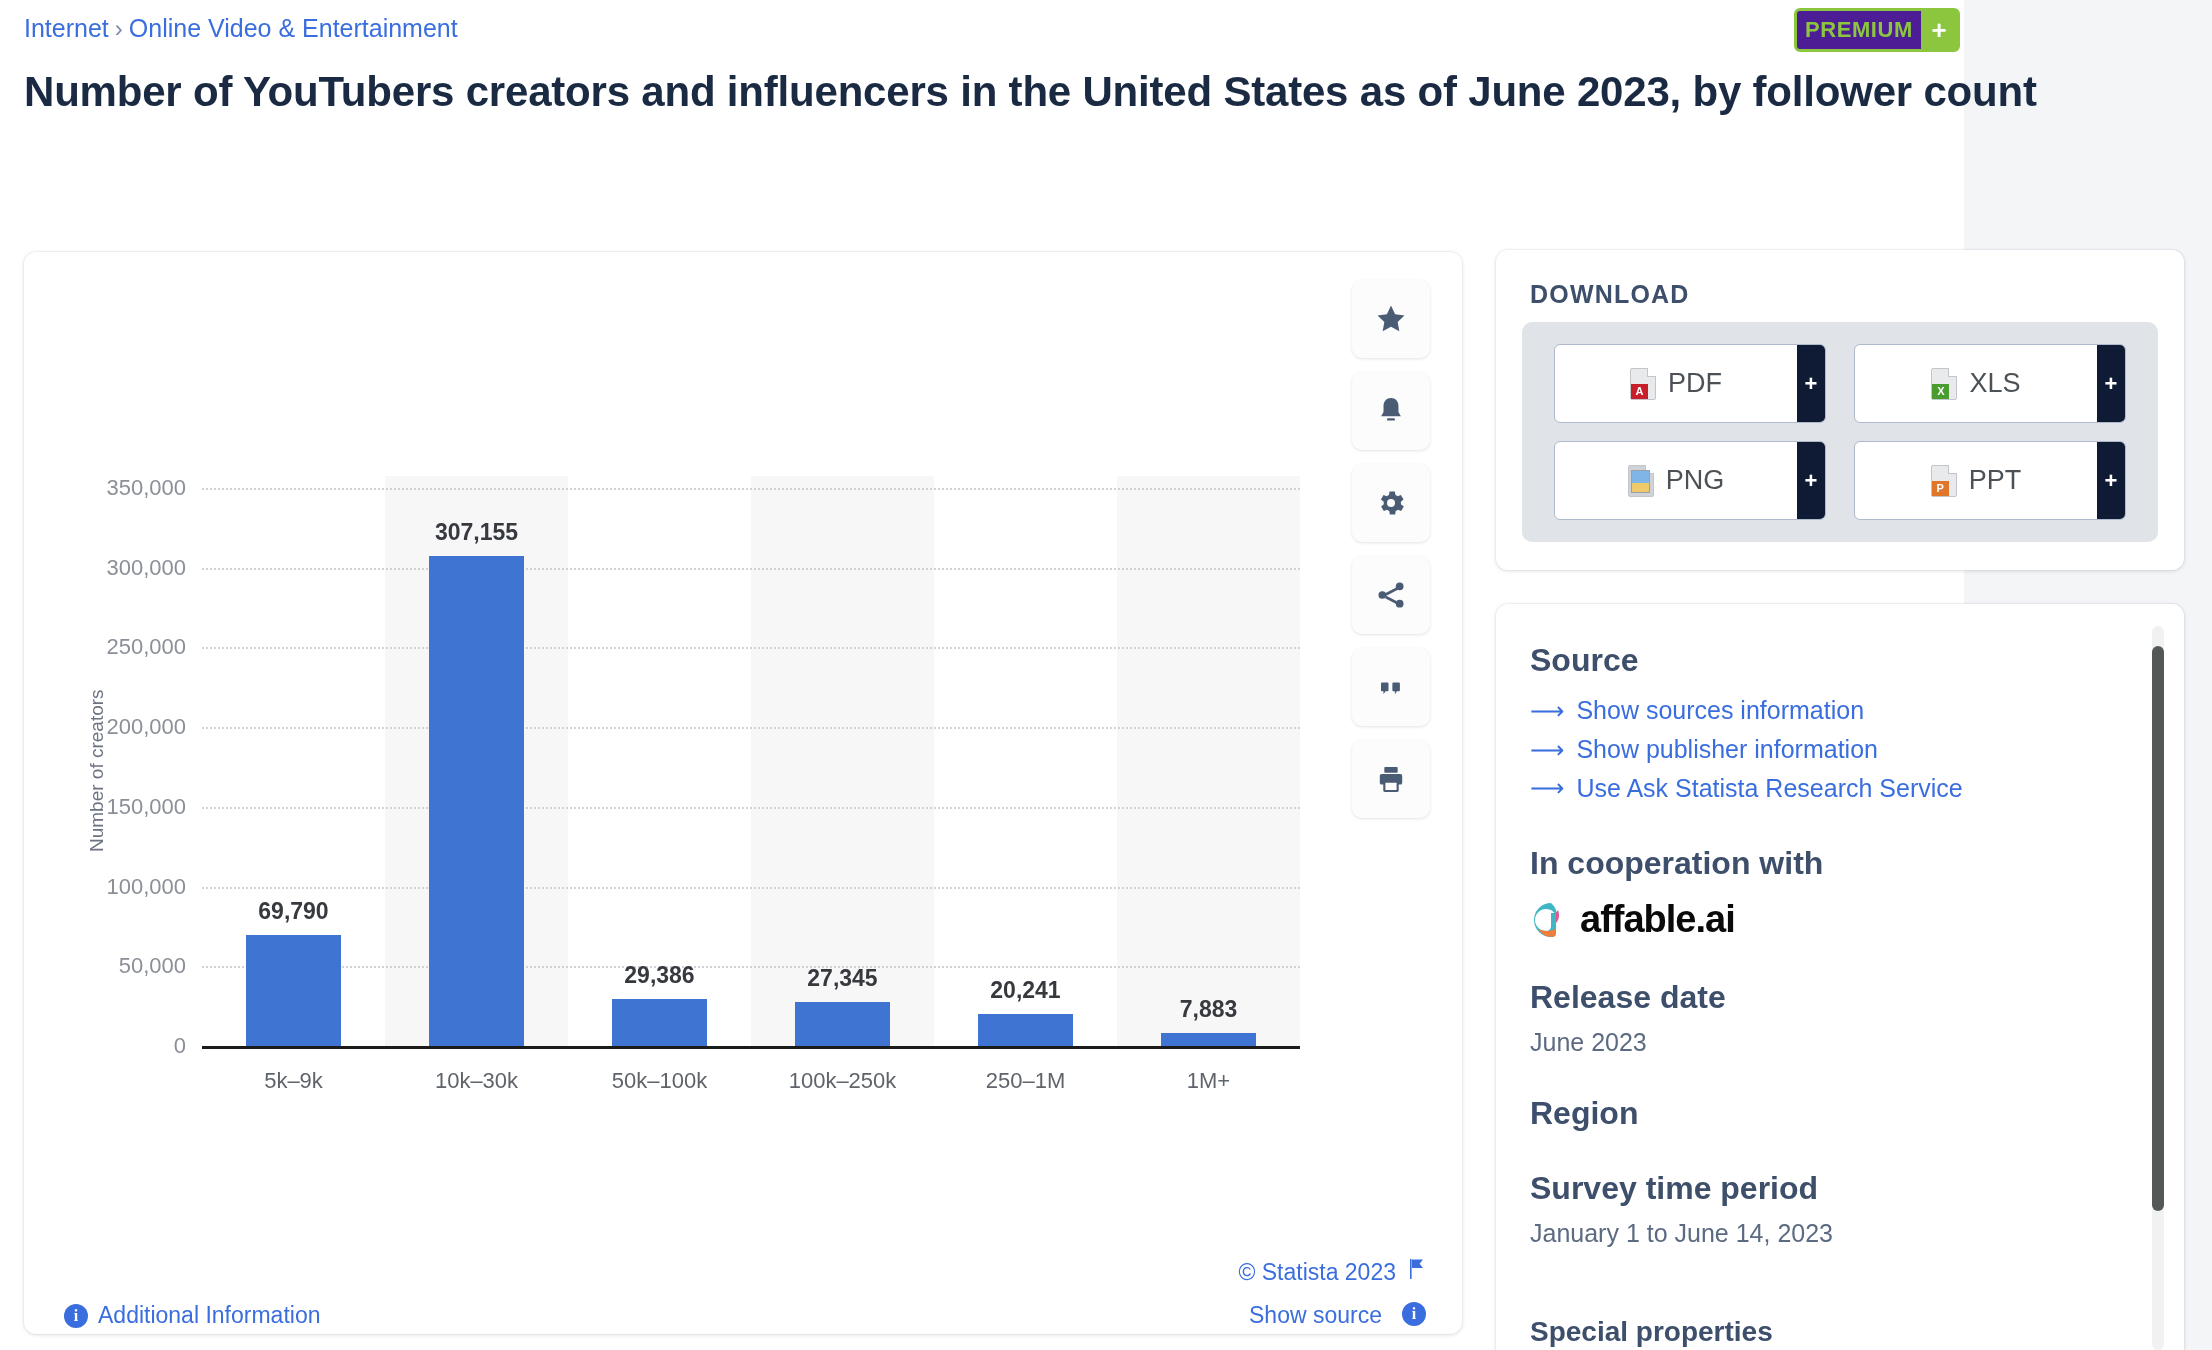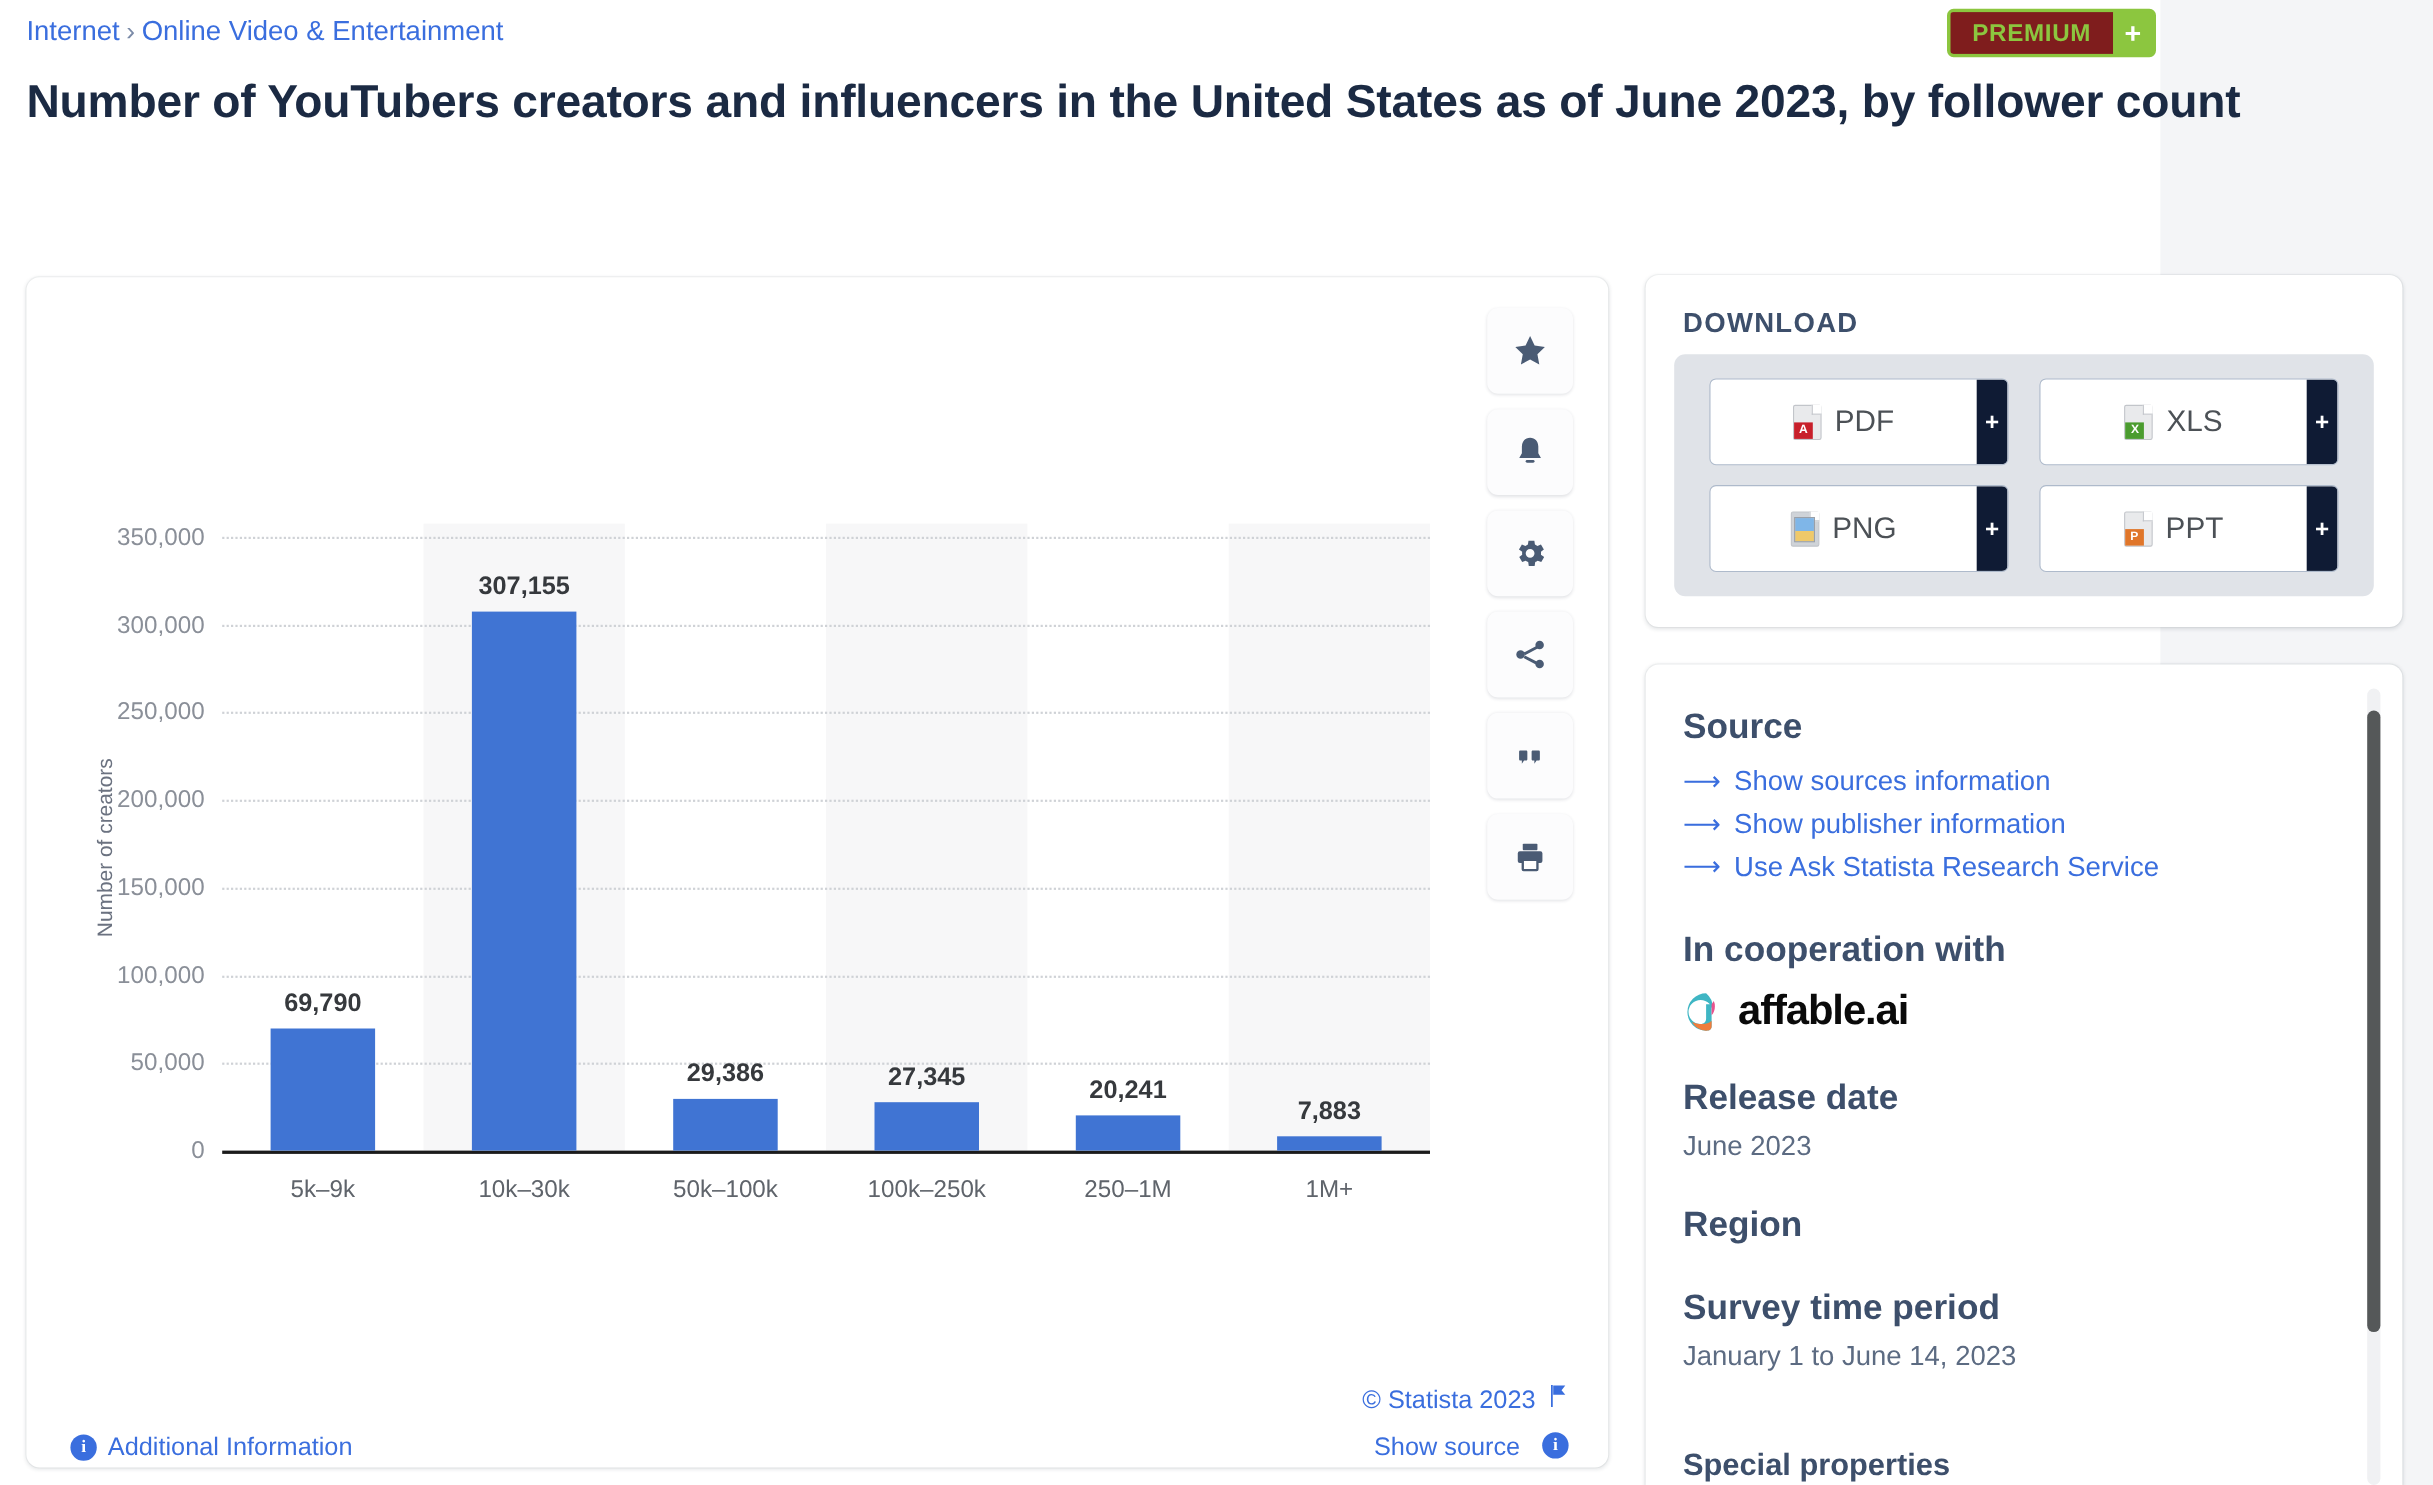--- a/index.html
+++ b/index.html
@@ -25,23 +25,23 @@
     color: #1b2a43; letter-spacing: -0.2px;
   }
 
   .premium-badge {
     position: absolute; right: 4px; top: 8px;
     height: 44px; display: flex; align-items: stretch;
     border: 3px solid #8cc63f; border-radius: 6px;
     background: #8cc63f; overflow: hidden;
   }
   .premium-badge .label {
-    background: #7f1d1d; color: #8cc63f; font-weight: bold;
+    background: #4c1d95; color: #8cc63f; font-weight: bold;
     font-size: 22px; letter-spacing: 0.6px;
-    display: flex; align-items: center; padding: 0 20px;
+    display: flex; align-items: center; padding: 0 8px;
   }
   .premium-badge .plus {
     background: #8cc63f; color: #ffffff; font-size: 26px; font-weight: bold;
     display: flex; align-items: center; justify-content: center; width: 36px;
   }
 
   
   .chart-card {
     position: absolute; left: 24px; top: 252px;
     width: 1438px; height: 1082px;

